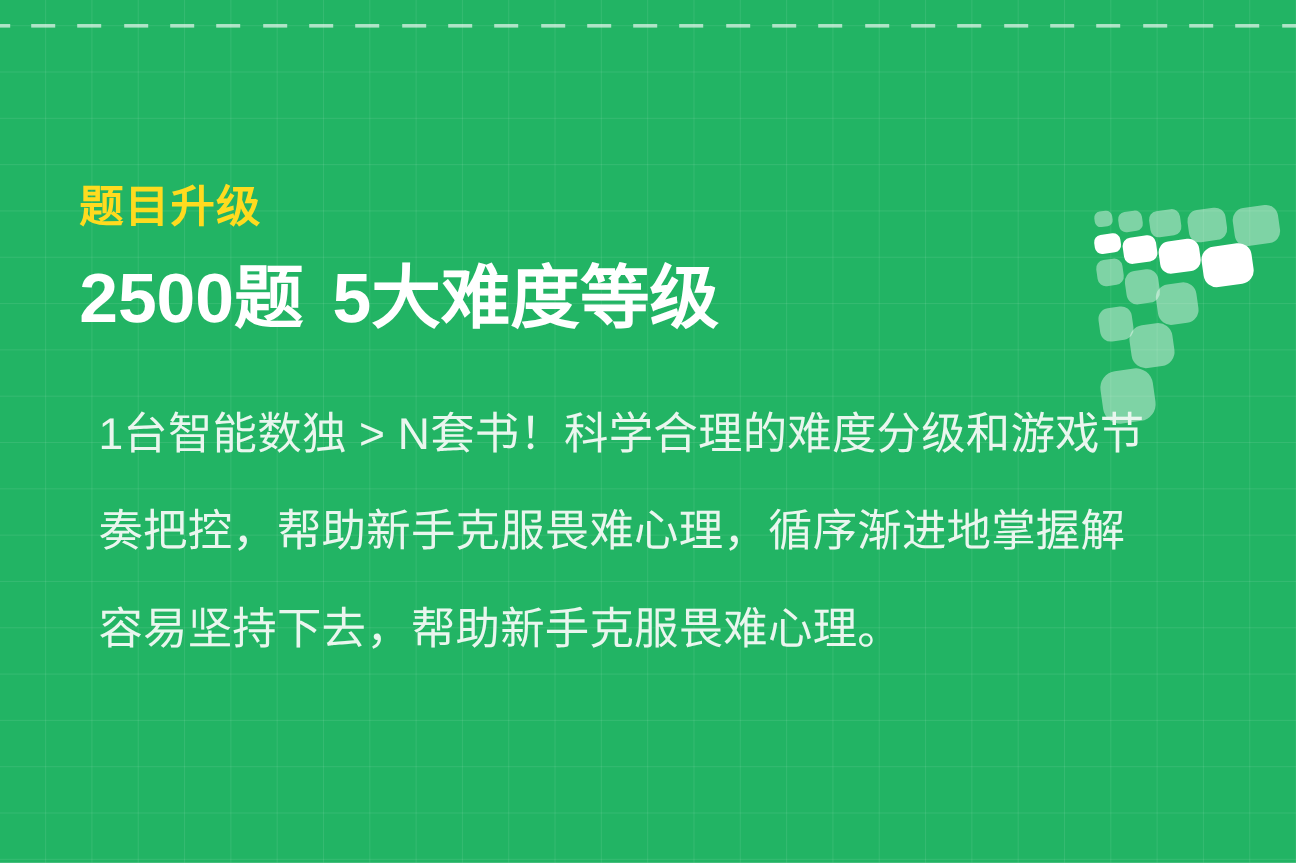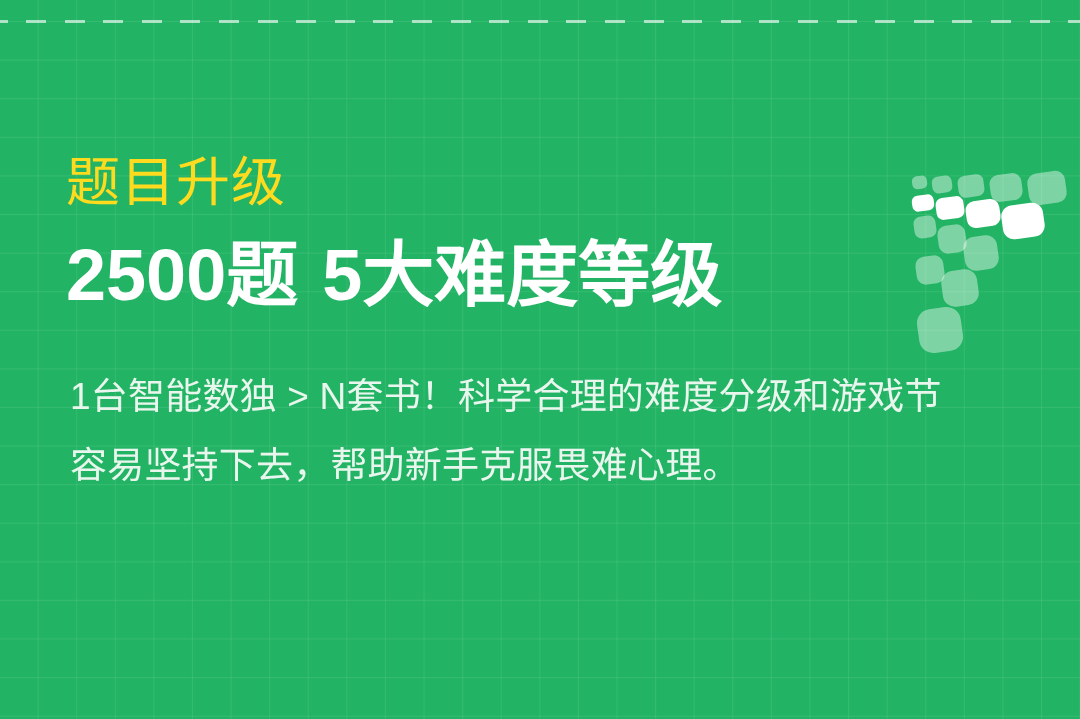--- a/index.html
+++ b/index.html
@@ -66,49 +66,49 @@
   
   .content {
     position: absolute;
     left: 66px;
     top: 152px;
     width: 960px;
   }
 
   .eyebrow {
     color: #ffdb1f;
-    font-size: 54px;
-    font-weight: 400;
+    font-size: 37px;
+    font-weight: 700;
     line-height: 1.12;
     letter-spacing: 1px;
     margin: 0;
     white-space: nowrap;
   }
 
   .headline {
     color: #ffffff;
-    font-size: 72px;
+    font-size: 58px;
     font-weight: 700;
     line-height: 1.16;
     letter-spacing: 0px;
     margin: 22px 0 0 0;
     white-space: nowrap;
   }
   .headline .headline-gap { display: inline-block; width: 24px; }
 
   .body-copy {
     margin: 46px 0 0 0;
     color: #e9f6ee;
     font-size: 37px;
     font-weight: 400;
     line-height: 1.77;
     letter-spacing: 0.2px;
     max-width: 960px;
   }
-  .body-copy p { margin: 4px; }
+  .body-copy p { margin: 16px; }
 </style>
 </head>
 <body>
 
 <div id="promo-banner">
 
   <div class="grid-layer"></div>
   <div class="dashed-rule"></div>
 
   <div class="deco-mark">
@@ -136,17 +136,18 @@
   </div>
 
   <div class="content">
 
     <h2 class="eyebrow">题目升级</h2>
 
     <h1 class="headline"><span>2500题</span><span class="headline-gap"></span><span>5大难度等级</span></h1>
 
     <div class="body-copy">
       <p>1台智能数独 &gt; N套书！科学合理的难度分级和游戏节</p>
+      <p>奏把控，帮助新手克服畏难心理，循序渐进地掌握解</p>
       <p>容易坚持下去，帮助新手克服畏难心理。</p>
     </div>
 
   </div>
 </div>
 
 </body></html>

